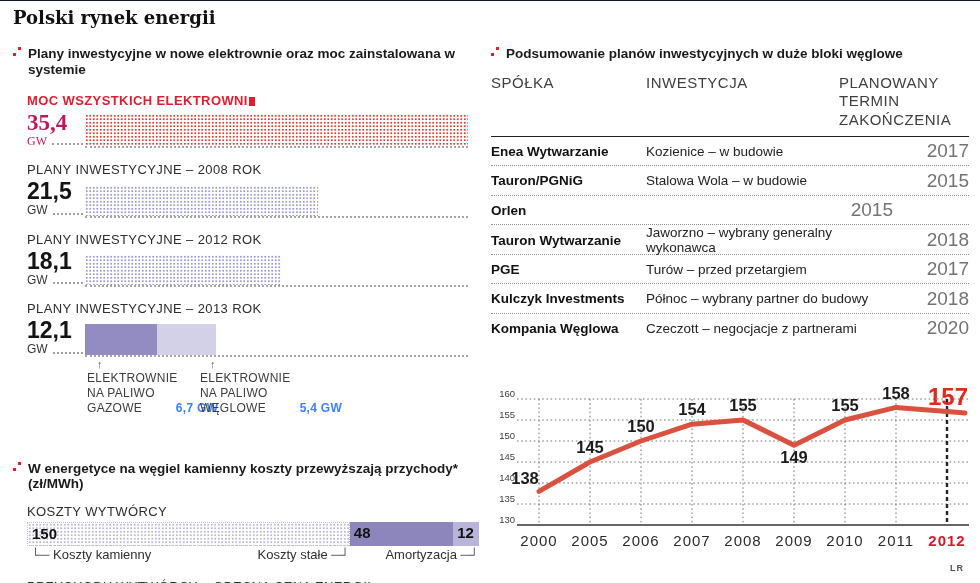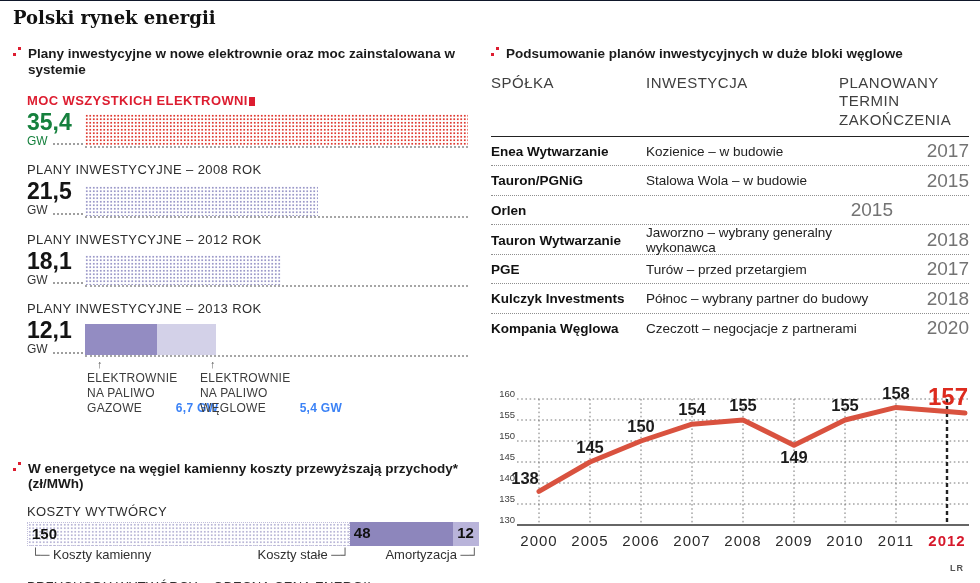--- a/index.html
+++ b/index.html
@@ -21,21 +21,21 @@
   
   .bar-label{font-size:13px;letter-spacing:.4px;color:#2d2d2d;margin:14px 0 3px 0;}
   .bar-label.red{color:#dd1d30;font-weight:bold;margin-top:16px;}
   .sq{display:inline-block;width:6px;height:9px;background:#dd1d30;margin-left:1px;vertical-align:-1px;}
   .bar-row{display:flex;align-items:flex-end;}
   .num-block{width:58px;flex:0 0 58px;display:flex;flex-direction:column;justify-content:flex-end;}
   .num{font-size:23px;font-weight:bold;line-height:1;color:#141414;}
   .unit-row{display:flex;align-items:flex-end;}
   .unit{font-size:12px;color:#333;line-height:1.2;}
   .leader{flex:1;border-bottom:2px dotted #9f9f9f;margin:0 2px 3px 5px;}
-  .red-txt .num,.red-txt .unit{color:#15803d;}
+  .red-txt .num,.red-txt .unit{color:#be185d;font-family:Liberation Serif, serif;}
   .bar-track{flex:1;display:flex;align-items:flex-end;border-bottom:2px dotted #a6a6a6;height:34px;}
   .bar{height:30px;}
   .bar.tall{height:32px;}
   .dots-red{background-image:radial-gradient(#de3a31 1.1px,transparent 1.1px);background-size:3.5px 3.5px;}
   .dots-purple{background-image:radial-gradient(#9b99c9 1.1px,transparent 1.1px);background-size:3.5px 3.5px;}
   .seg-dark{background:#938cc2;height:31px;}
   .seg-light{background:#d3d1e8;height:31px;}
 
   .annot{position:relative;margin-left:58px;height:64px;margin-top:2px;font-size:12px;color:#3c3c3c;}
   .annot-group{position:absolute;top:0;}

